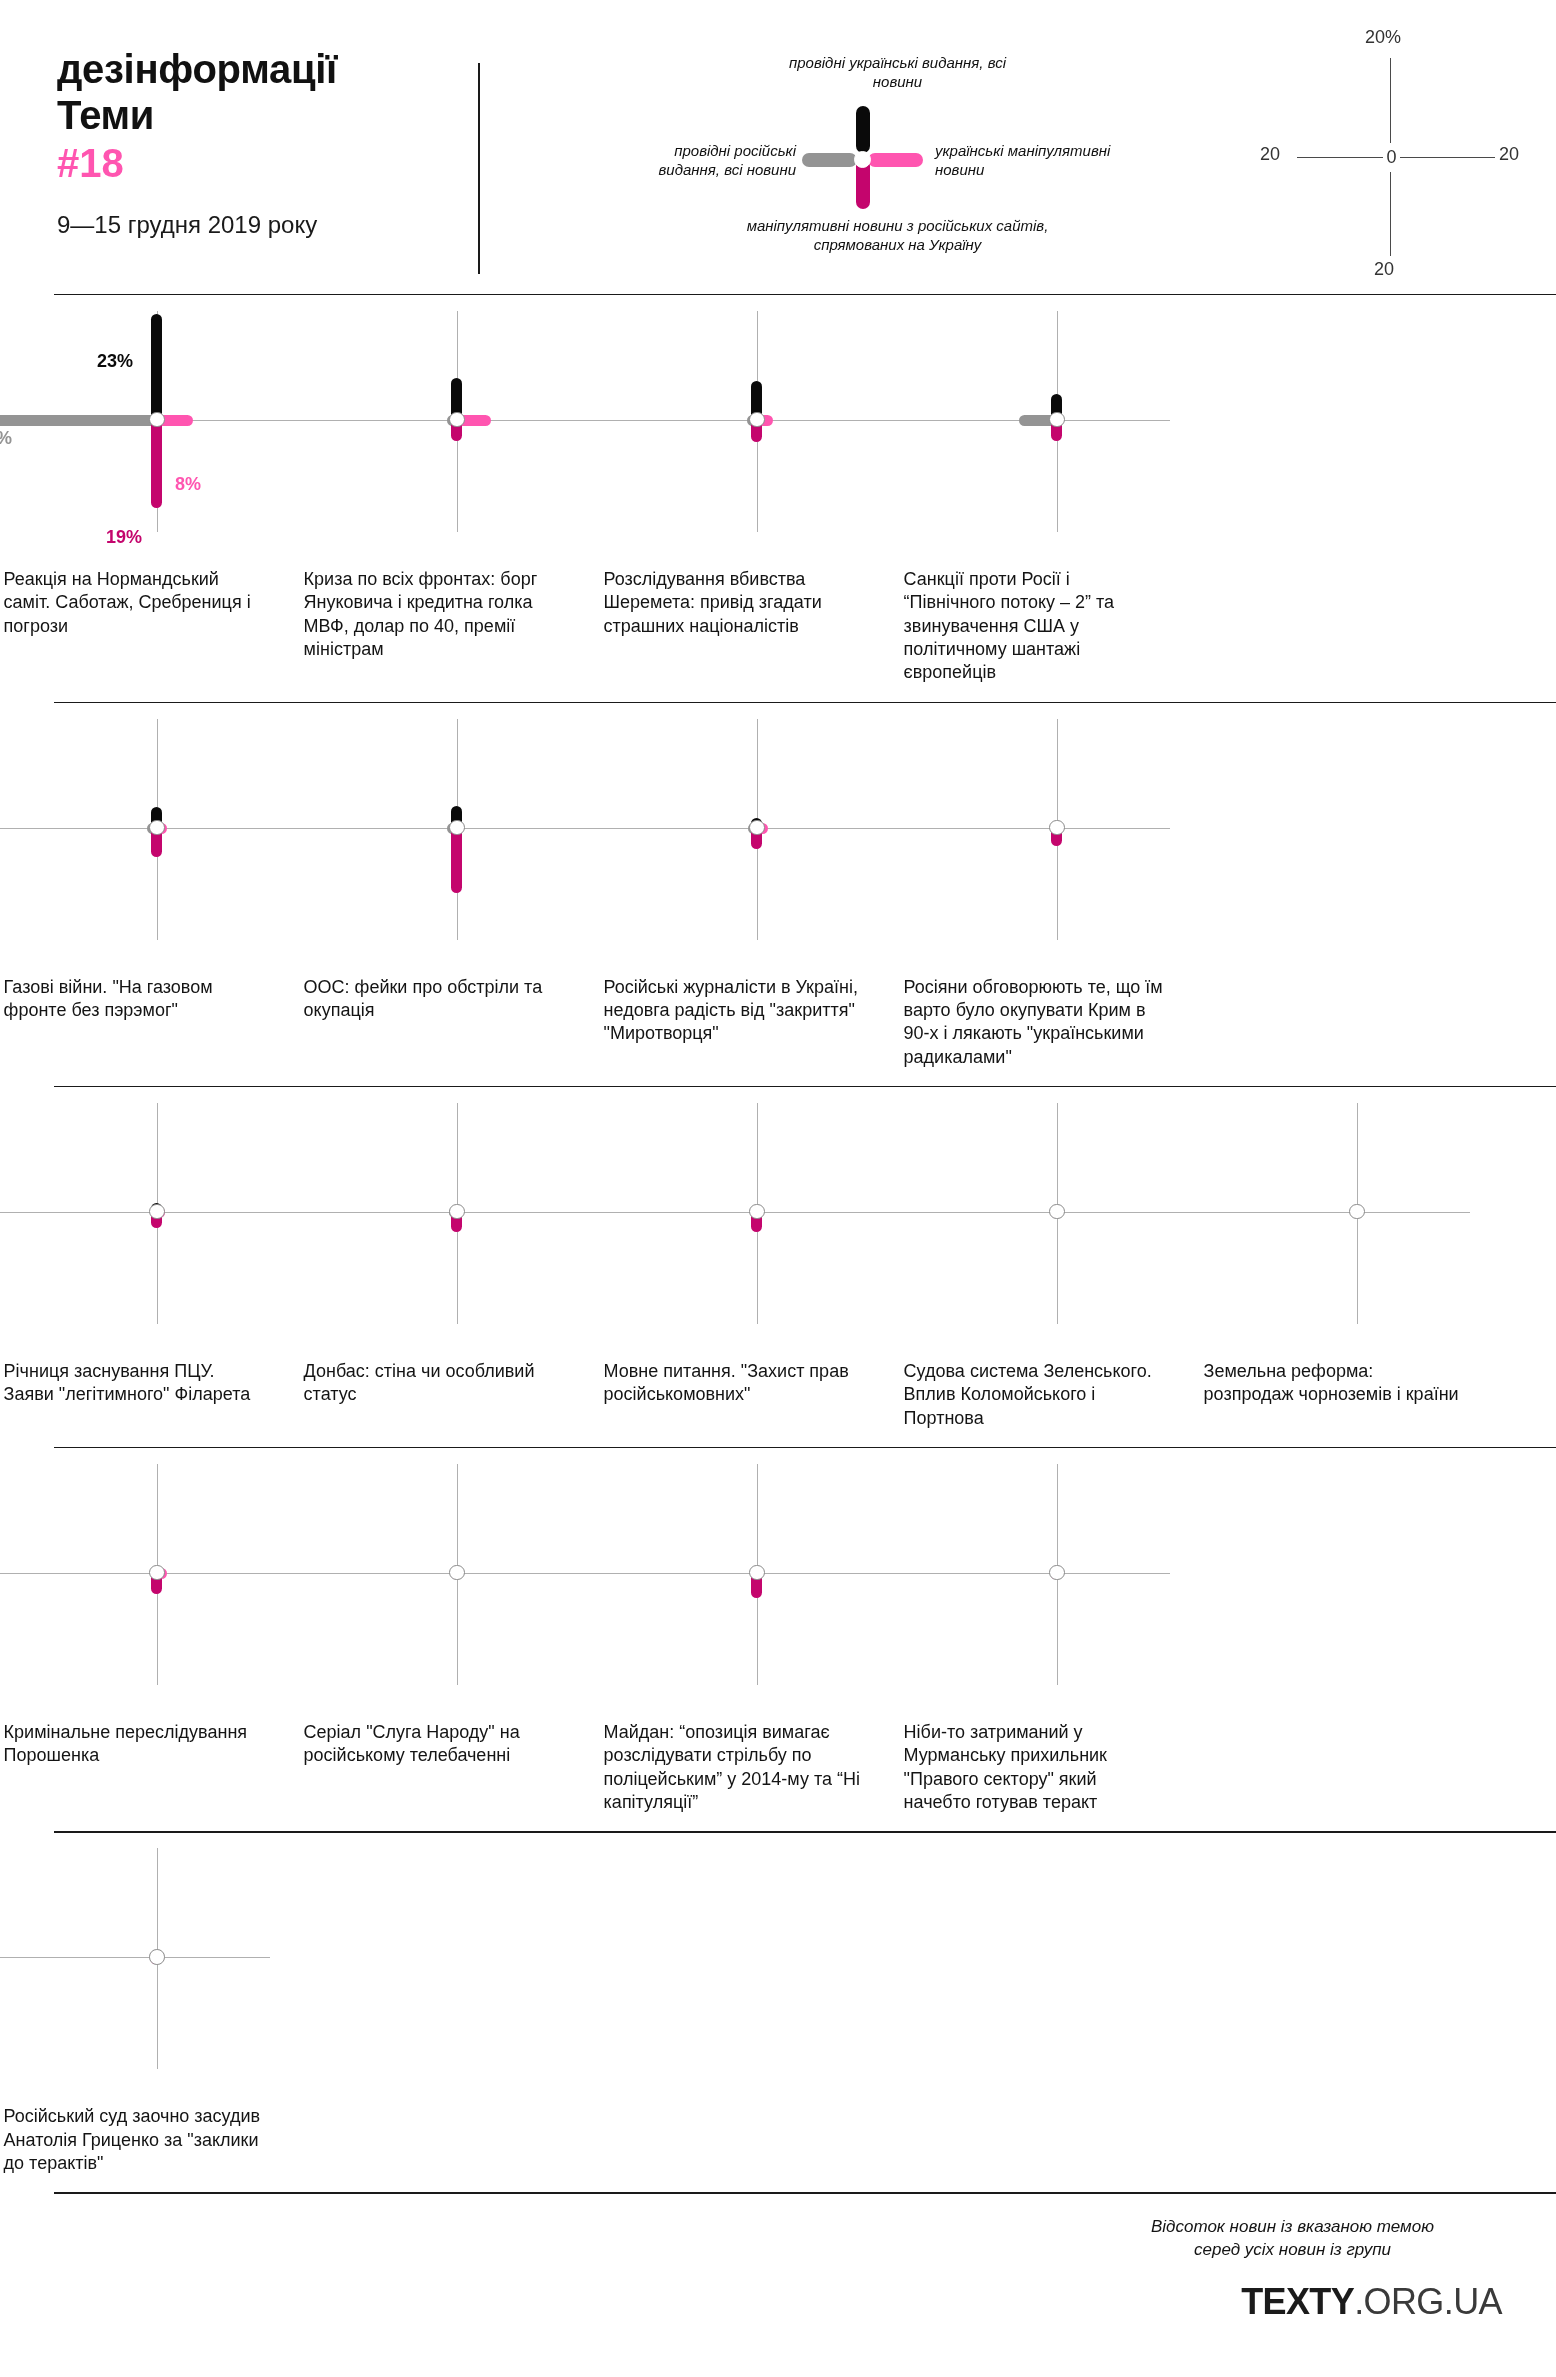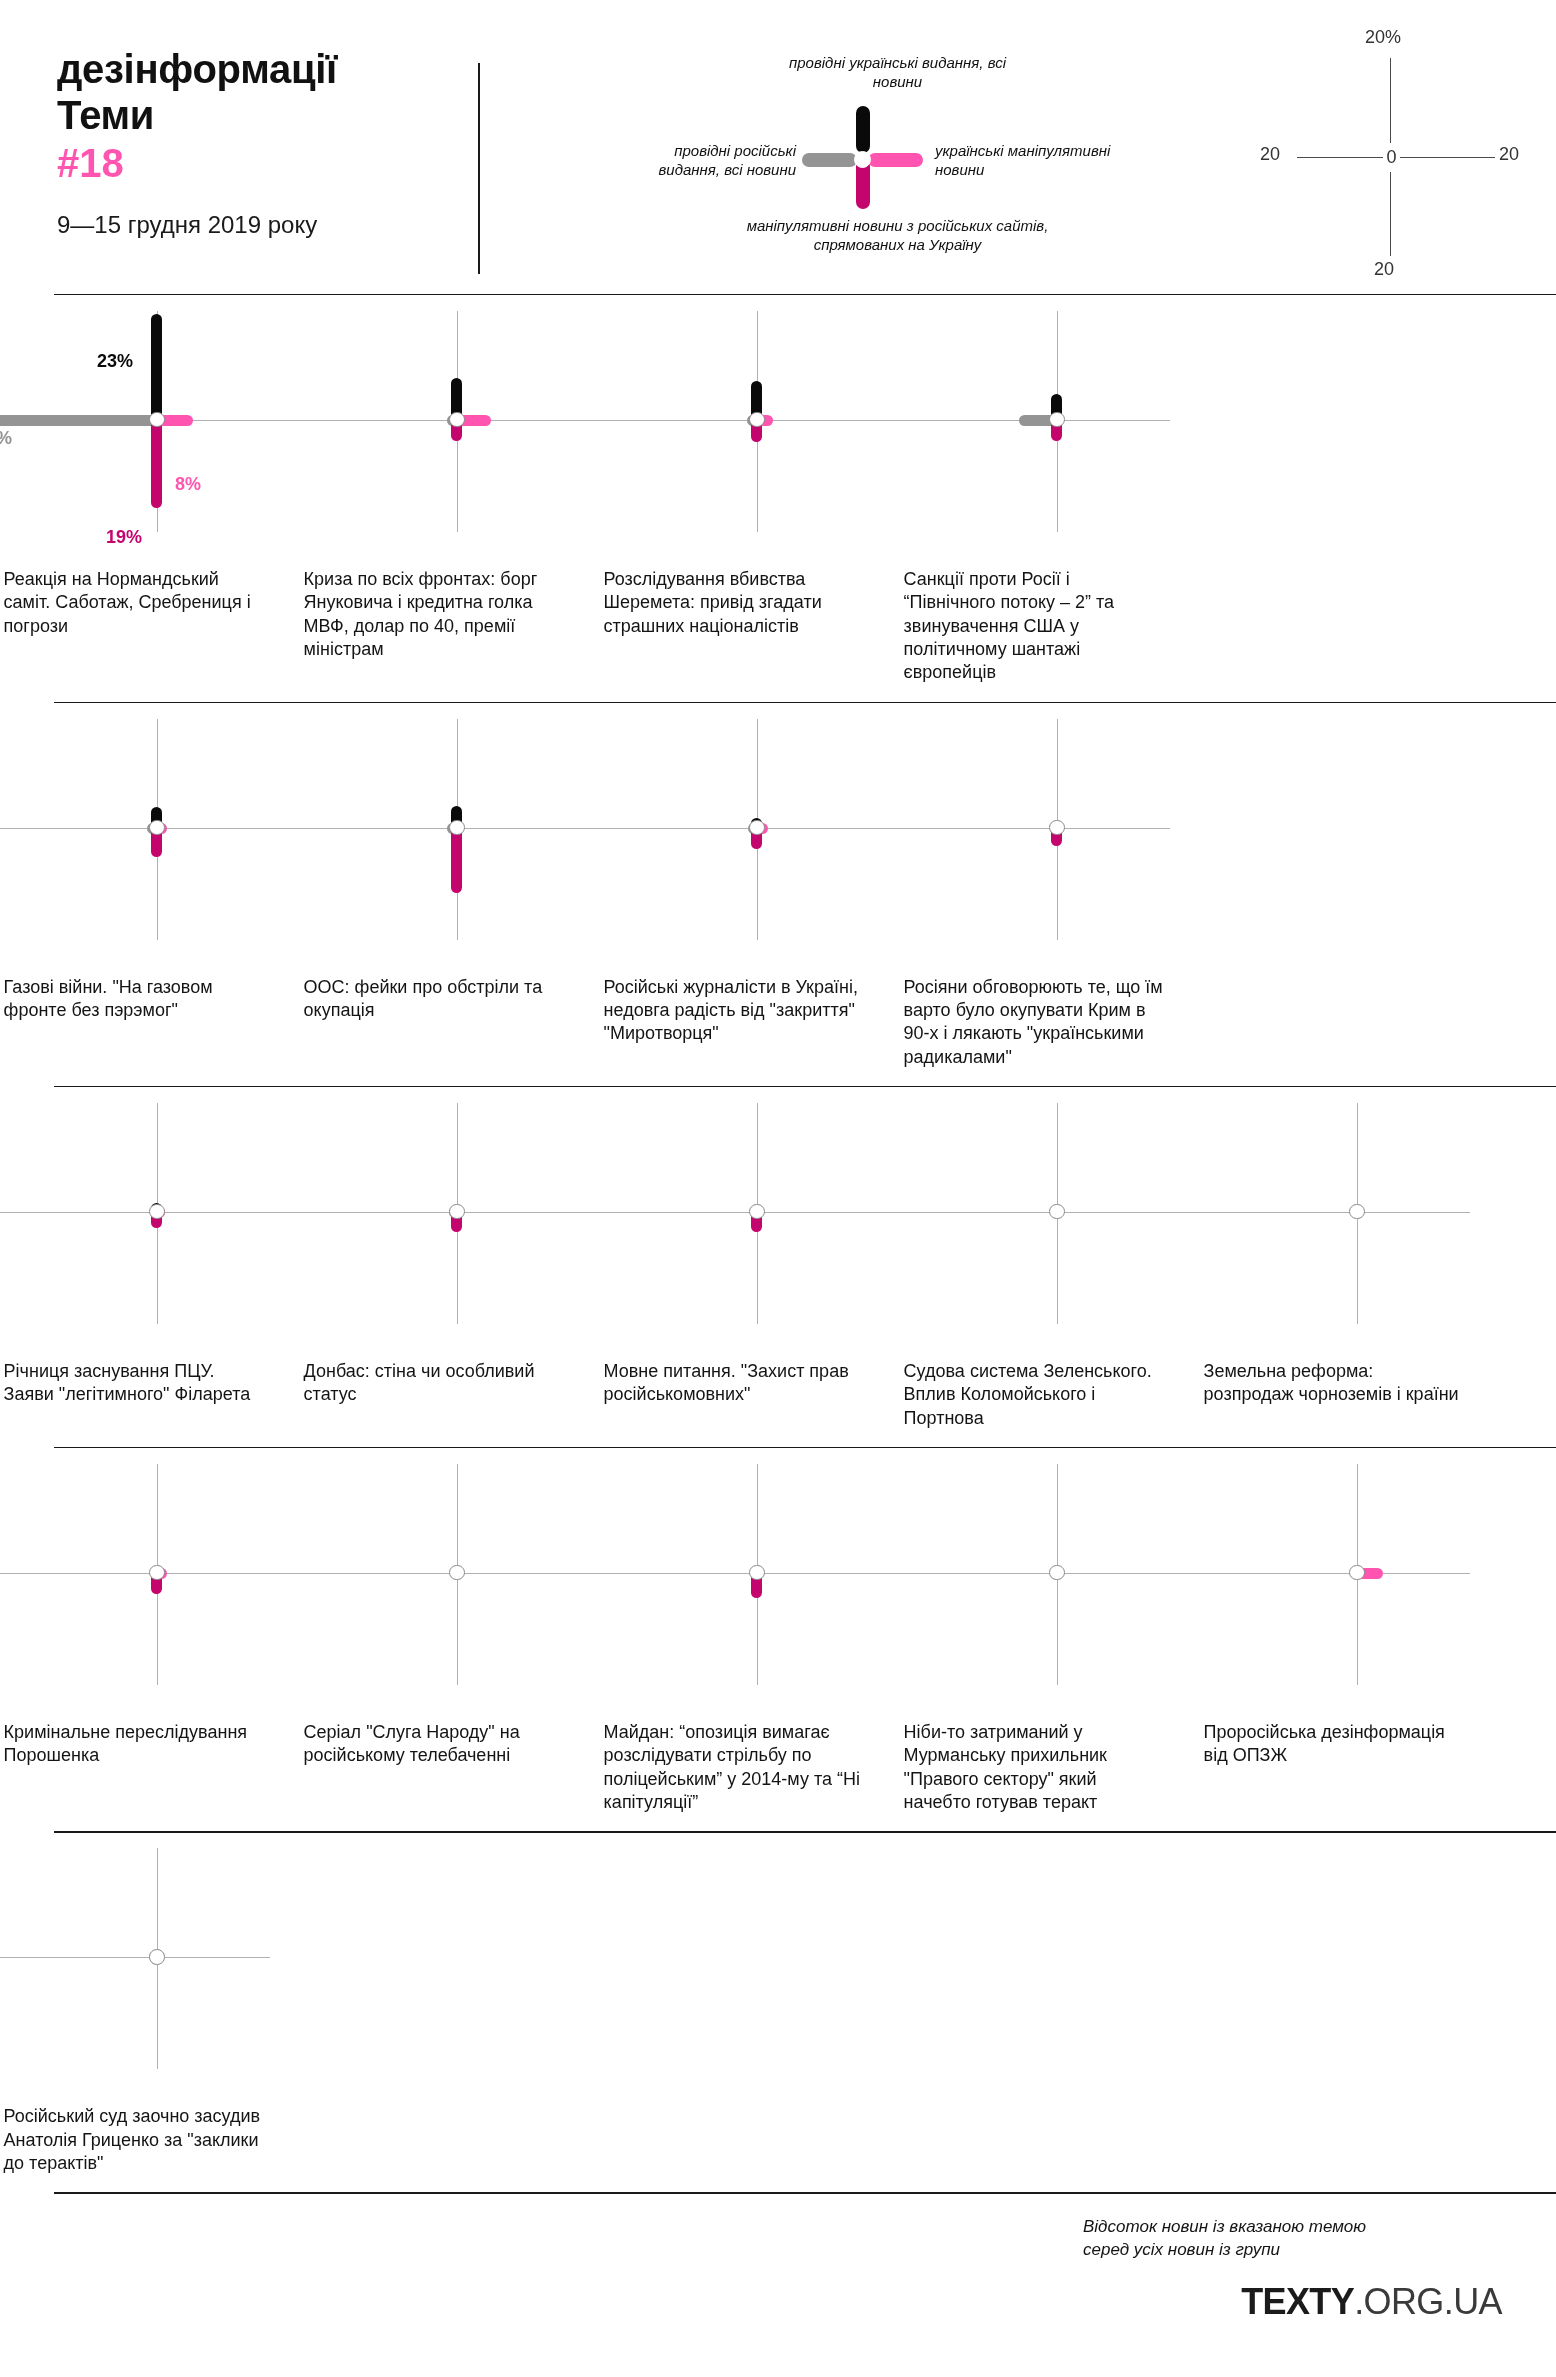--- a/index.html
+++ b/index.html
@@ -168,21 +168,21 @@
   
   .footer {
     position: absolute;
     left: 0; top: 2215px;
     width: 1556px; height: 163px;
   }
   .foot-note {
     position: absolute;
     right: 54px; top: 0px;
     width: 419px;
-    text-align: left;
+    text-align: center;
     font-style: italic;
     font-size: 17px;
     line-height: 1.38;
     color: #141414;
   }
   .logo {
     position: absolute;
     right: 54px; top: 66px;
     font-size: 36px;
     letter-spacing: -0.6px;
@@ -455,31 +455,20 @@
             <div class="ax-h" style="top: 109px;"></div>
             <div class="ax-v" style="left: 157px; top: 0px;"></div>
             <div class="arm arm-right" style="width: 7.7px; left: 151px; top: 104px;"></div>
             <div class="arm arm-left" style="width: 7.2px; left: 155px; top: 104px;"></div>
             <div class="arm arm-up" style="height: 7.2px; left: 151px; top: 107px;"></div>
             <div class="arm arm-down" style="height: 11px; left: 151px; top: 104px;"></div>
             <div class="dot" style="left: 149px; top: 101px;"></div>
           </div>
           <div class="cell-label">Ніби-то затриманий у Мурманську прихильник "Правого сектору" який начебто готував теракт</div>
         </div>
-        <div class="cell">
-          <div class="plot">
-            <div class="ax-h" style="top: 109px;"></div>
-            <div class="ax-v" style="left: 157px; top: 0px;"></div>
-            <div class="arm arm-right" style="width: 32px; left: 151px; top: 104px;"></div>
-            <div class="arm arm-up" style="height: 5.8px; left: 151px; top: 108px;"></div>
-            <div class="arm arm-down" style="height: 8.6px; left: 151px; top: 104px;"></div>
-            <div class="dot" style="left: 149px; top: 101px;"></div>
-          </div>
-          <div class="cell-label">Проросійська дезінформація від ОПЗЖ</div>
-        </div>
       </div>
       <div class="row-pad-bot"></div>
     </div>
     <div class="hrule"></div>
     <div class="row">
       <div class="row-pad-top"></div>
       <div class="cells">
         <div class="cell">
           <div class="plot">
             <div class="ax-h" style="top: 109px;"></div>

